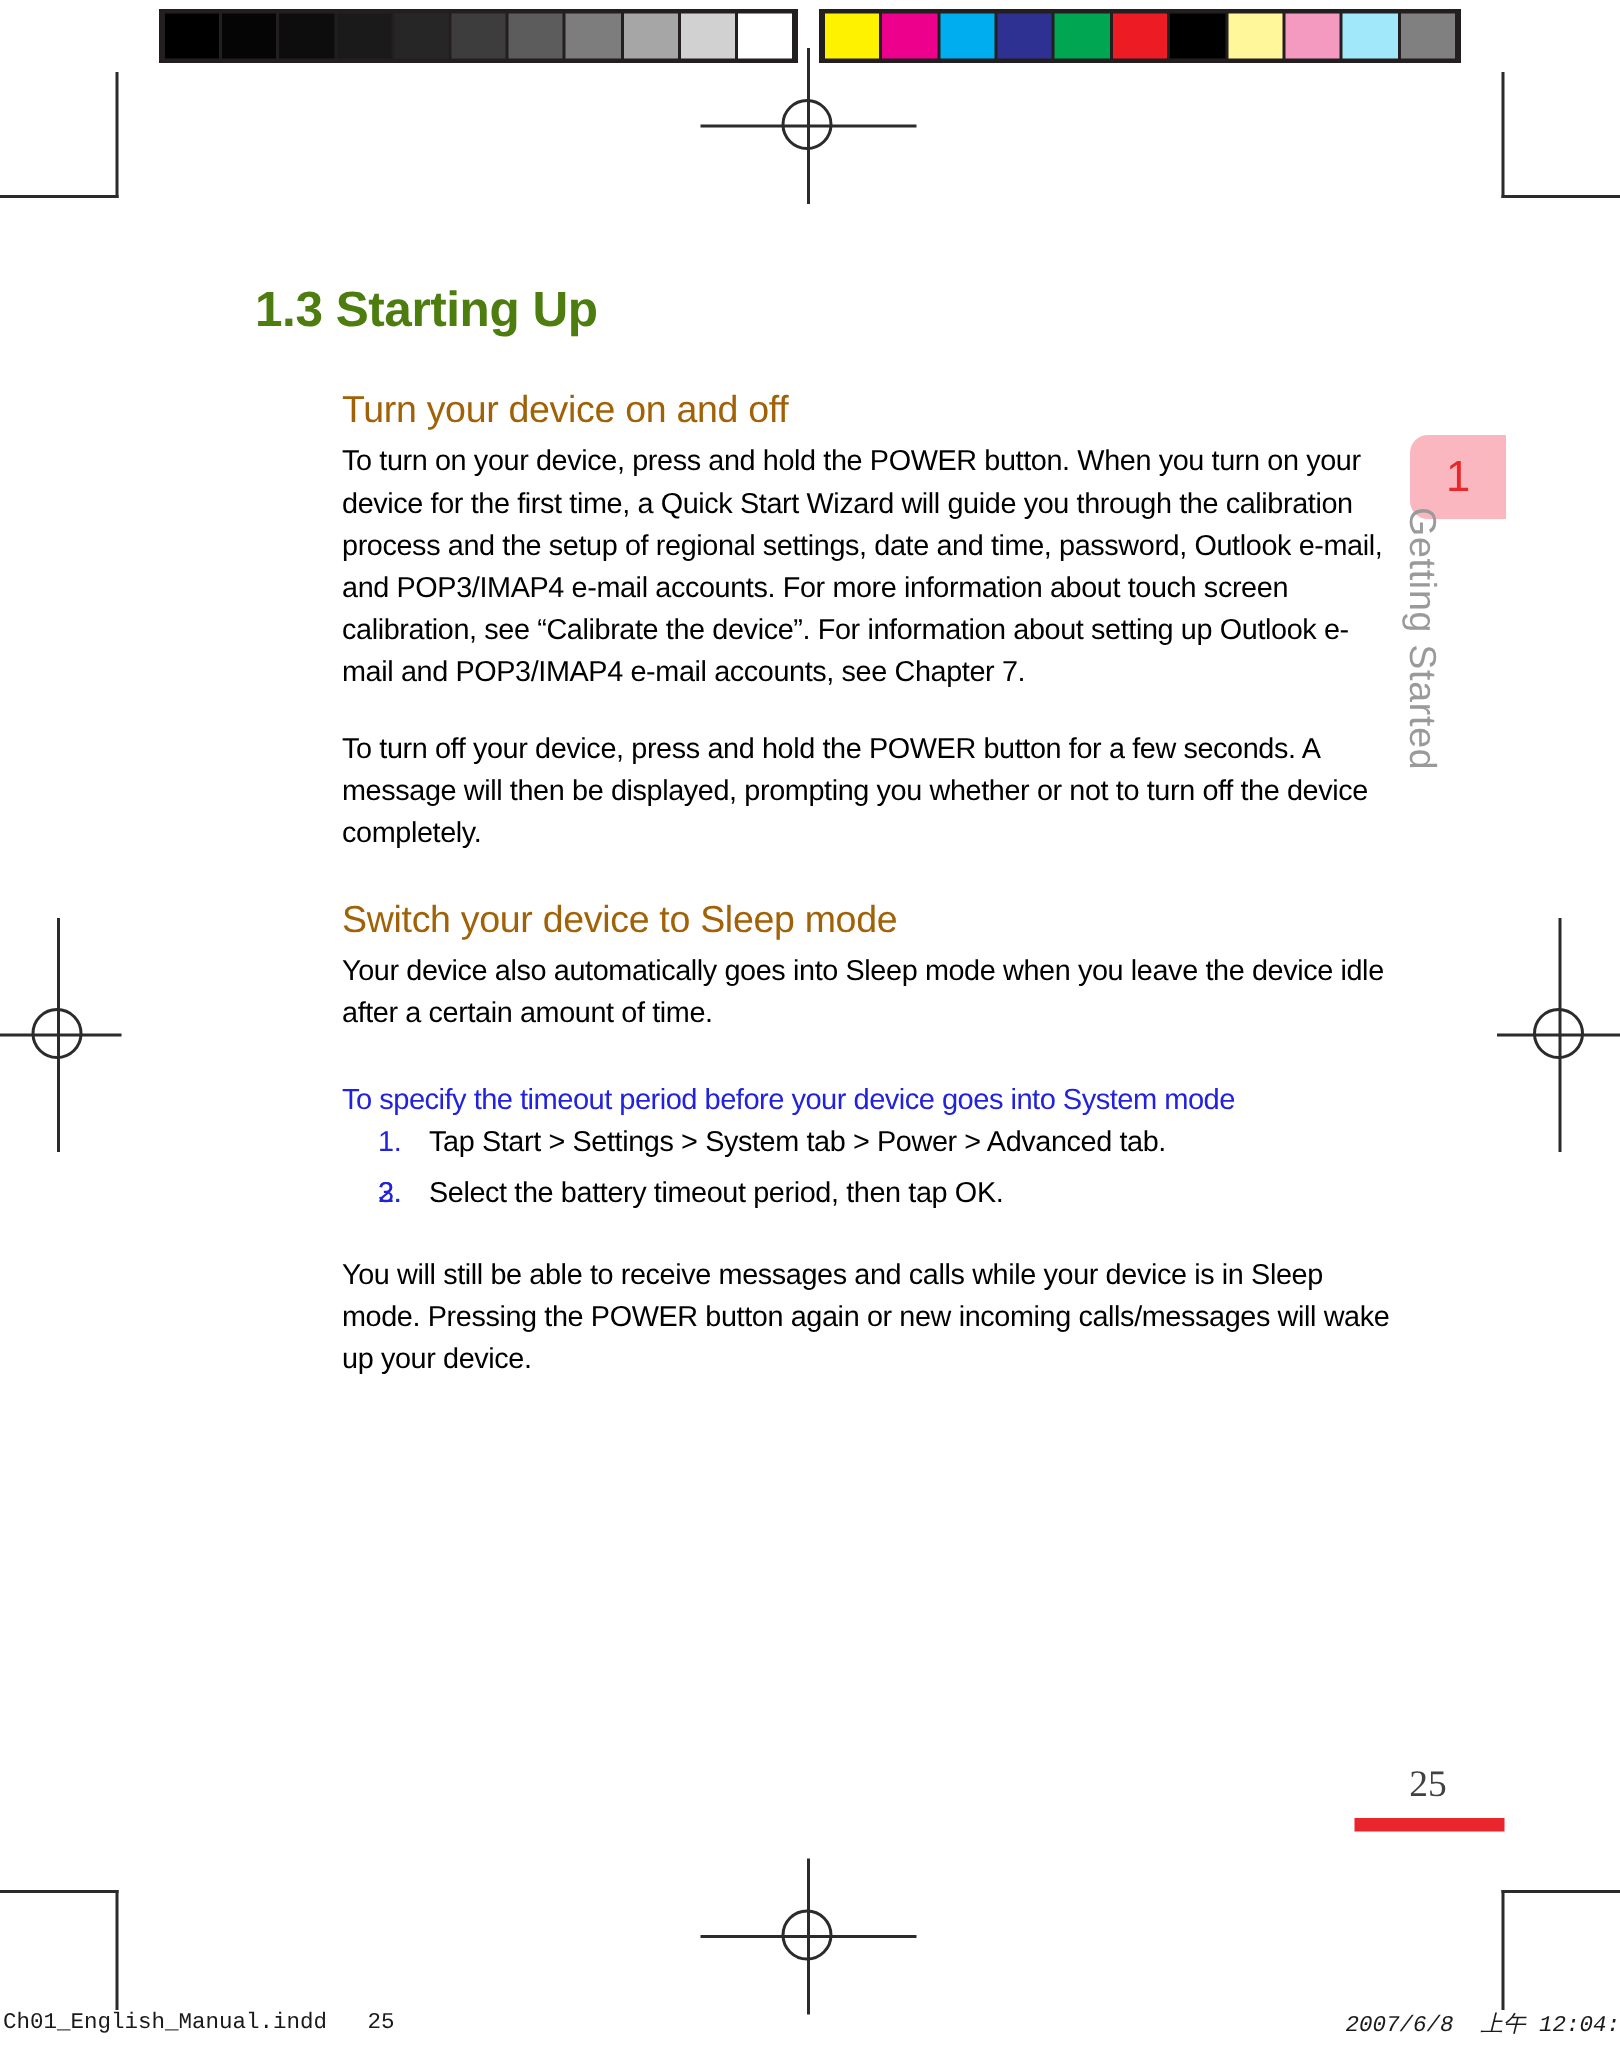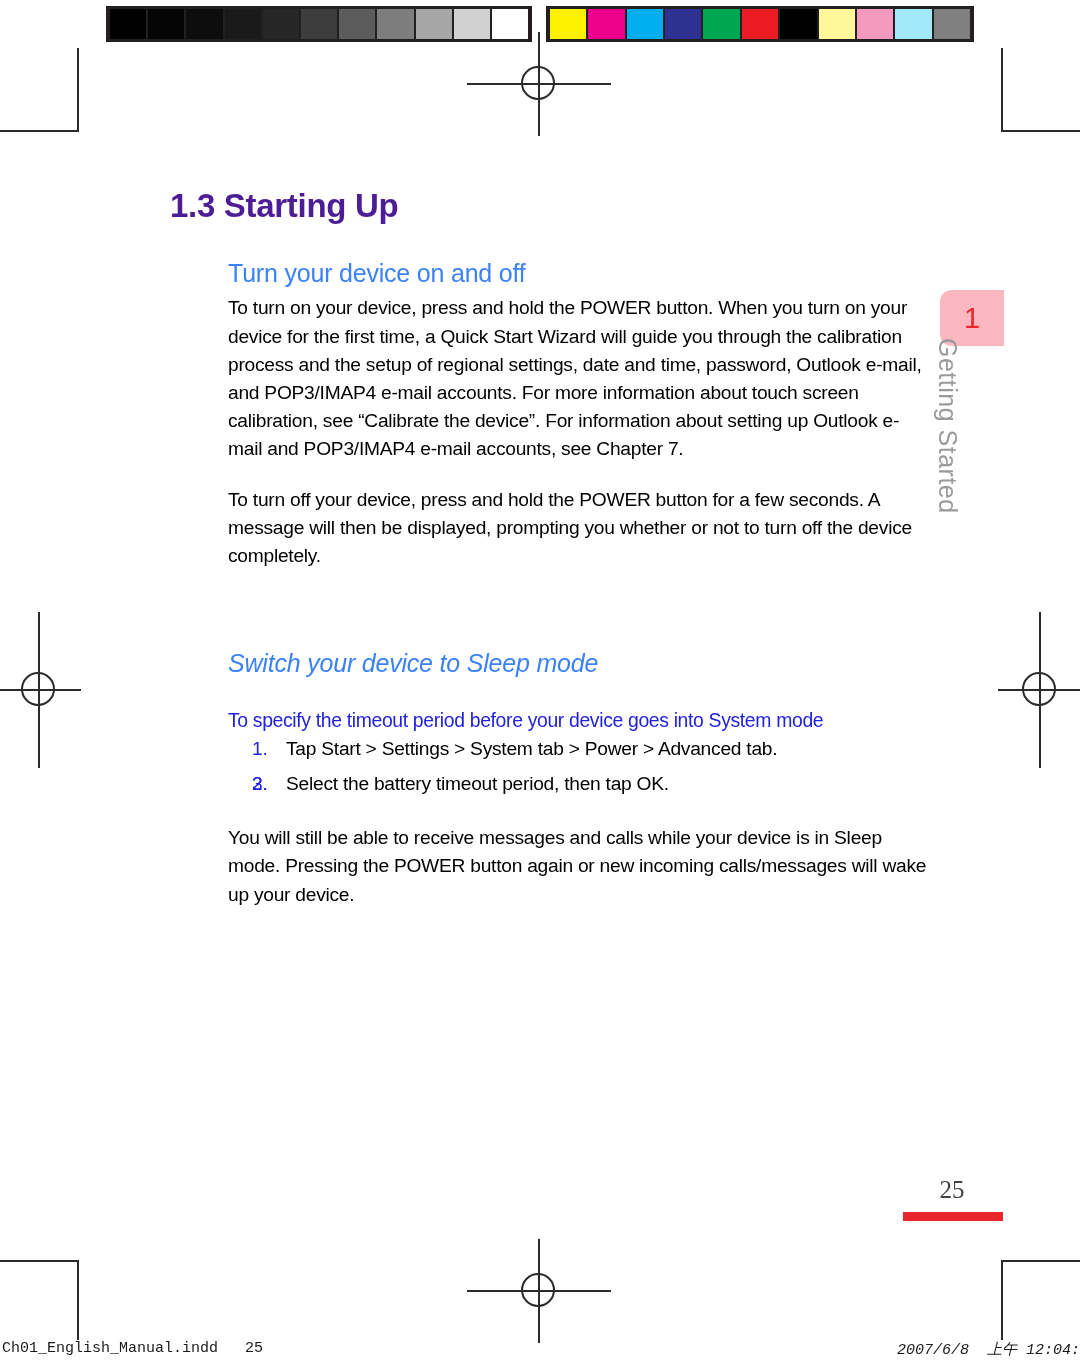--- a/index.html
+++ b/index.html
@@ -82,42 +82,41 @@
   .content {
     position: absolute;
     left: 170px;
     top: 188px;
     width: 770px;
   }
 
   h1.chapter-title {
     font-size: 33px;
     font-weight: bold;
-    color: #4c1d95;
+    color: #4d7c0f;
     margin: 0 0 34px 0;
     letter-spacing: -0.3px;
     line-height: 1.1;
   }
 
   .body-col {
     margin-left: 58px;
     width: 700px;
   }
 
   h2.section-head {
     font-size: 25px;
     font-weight: normal;
-    color: #3b82f6;
+    color: #a16207;
     margin: 0 0 6px 0;
     letter-spacing: -0.2px;
     line-height: 1.2;
   }
   h2.section-head.second {
-    margin-top: 78px;
-    font-style: italic;
+    margin-top: 28px;
   }
 
   p.para {
     font-size: 19.2px;
     line-height: 28.2px;
     color: #000000;
     margin: 0 0 22px 0;
     letter-spacing: -0.25px;
   }
 
@@ -287,20 +286,21 @@
 
     <h1 class="chapter-title">1.3 Starting Up</h1>
 
     <div class="body-col">
 
       <h2 class="section-head">Turn your device on and off</h2>
       <p class="para">To turn on your device, press and hold the POWER button. When you turn on your device for the first time, a Quick Start Wizard will guide you through the calibration process and the setup of regional settings, date and time, password, Outlook e-mail, and POP3/IMAP4 e-mail accounts. For more information about touch screen calibration, see “Calibrate the device”. For information about setting up Outlook e-mail and POP3/IMAP4 e-mail accounts, see Chapter 7.</p>
       <p class="para">To turn off your device, press and hold the POWER button for a few seconds. A message will then be displayed, prompting you whether or not to turn off the device completely.</p>
 
       <h2 class="section-head second">Switch your device to Sleep mode</h2>
+      <p class="para">Your device also automatically goes into Sleep mode when you leave the device idle after a certain amount of time.</p>
 
       <h3 class="sub-head">To specify the timeout period before your device goes into System mode</h3>
 
       <ol class="steps">
         <li>
           <span class="num">1.</span>
           <span>Tap Start &gt; Settings &gt; System tab &gt; Power &gt; Advanced tab.</span>
         </li>
         <li>
           <span class="num">2.</span>

